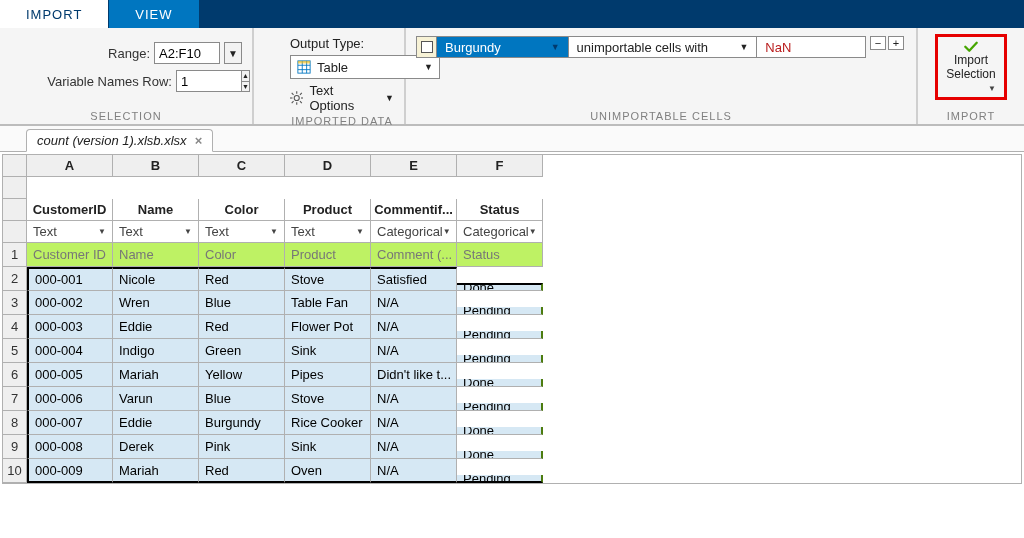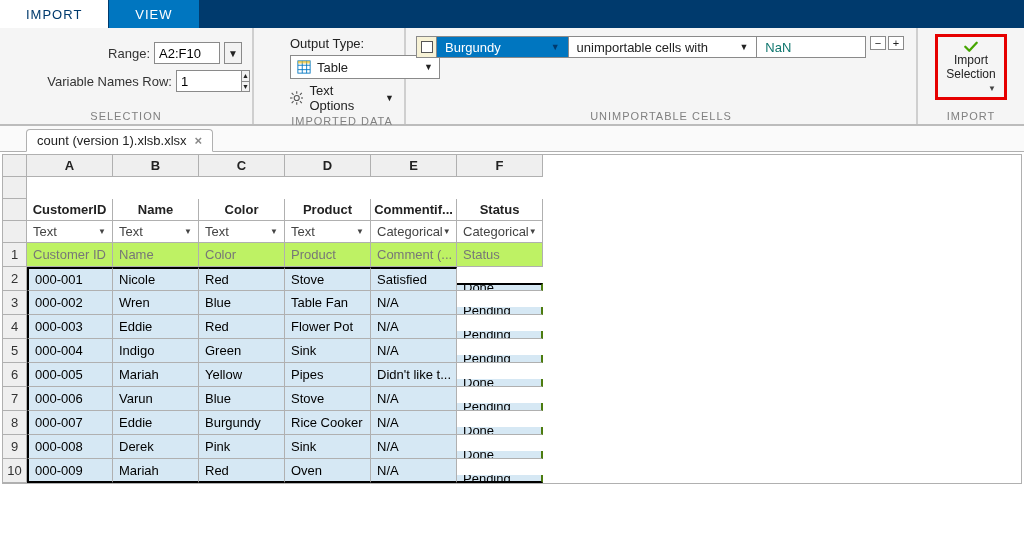--- a/index.html
+++ b/index.html
@@ -106,21 +106,21 @@
     border-right:1px solid #8a8a8a; background:#f7f2d6;
   }
   .rule-checkbox .box { width:12px; height:12px; border:1px solid #555; background:#fff;}
   .rule-seg {
     height:100%; border-right:1px solid #8a8a8a; display:flex; align-items:center;
     padding:0 8px; justify-content:space-between;
   }
   .rule-seg.replace { background:#0076c0; color:#fff; flex:2;}
   .rule-seg.replace .tri { color:#003a6d; }
   .rule-seg.txt { background:#fff; flex:3; color:#222; }
-  .rule-seg.nan { background:#fff; flex:1.6; color:#0f766e; border-right:none;}
+  .rule-seg.nan { background:#fff; flex:1.6; color:#b91c1c; border-right:none;}
   .tri { font-size:9px; }
 
   .pm-group { display:flex; flex-direction:column; gap:2px; margin-left:4px; }
   .pm-row { display:flex; gap:2px; }
   .pm-btn { width:16px; height:14px; border:1px solid #8a8a8a; background:#fff;
             display:flex; align-items:center; justify-content:center; font-size:11px; }
 
   .import-group { border-right:none; }
   .import-btn {
     border:3px solid #e60000; padding:4px 8px; display:flex; flex-direction:column;
@@ -129,21 +129,21 @@
   .check-ico { color:#45a500; }
   .import-btn .lbl { font-size:12px; color:#222; text-align:center; line-height:1.15; }
   .import-btn .dd { font-size:8px; align-self:flex-end; color:#444; }
 
   
   .file-tabs { height:26px; display:flex; align-items:flex-end; padding-left:26px;
                border-bottom:1px solid #b0b0b0; background:#fafafa; }
   .file-tab {
     border:1px solid #b0b0b0; border-bottom:1px solid #fff;
     background:#fff; padding:3px 10px; display:flex; align-items:center; gap:8px;
-    border-radius:4px 4px 0 0; margin-bottom:-1px; font-size:13px;
+    border-radius:4px 4px 0 0; margin-bottom:-1px; font-size:13px;font-style:italic;
   }
   .file-tab .close { color:#888; font-weight:bold; }
 
   
   .sheet { margin:2px; border:1px solid #b0b0b0; background:#fff; }
   .col-headers { display:flex; }
   .rowlabel-spacer { width:24px; border-right:1px solid #b0b0b0; border-bottom:1px solid #b0b0b0;
                      background:#efefef; height:22px;}
   .colhead {
     width:86px; height:22px; border-right:1px solid #b0b0b0; border-bottom:1px solid #b0b0b0;

